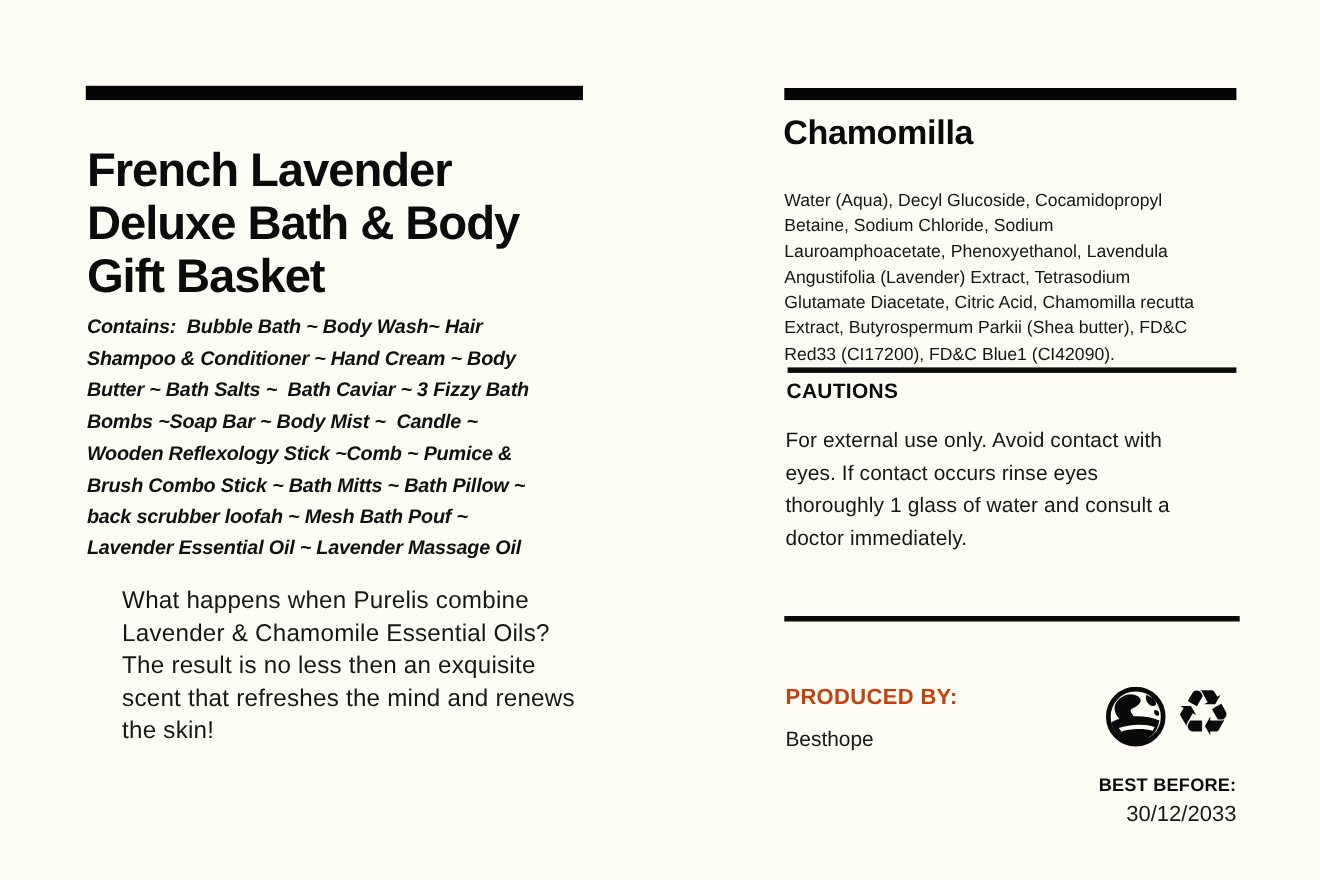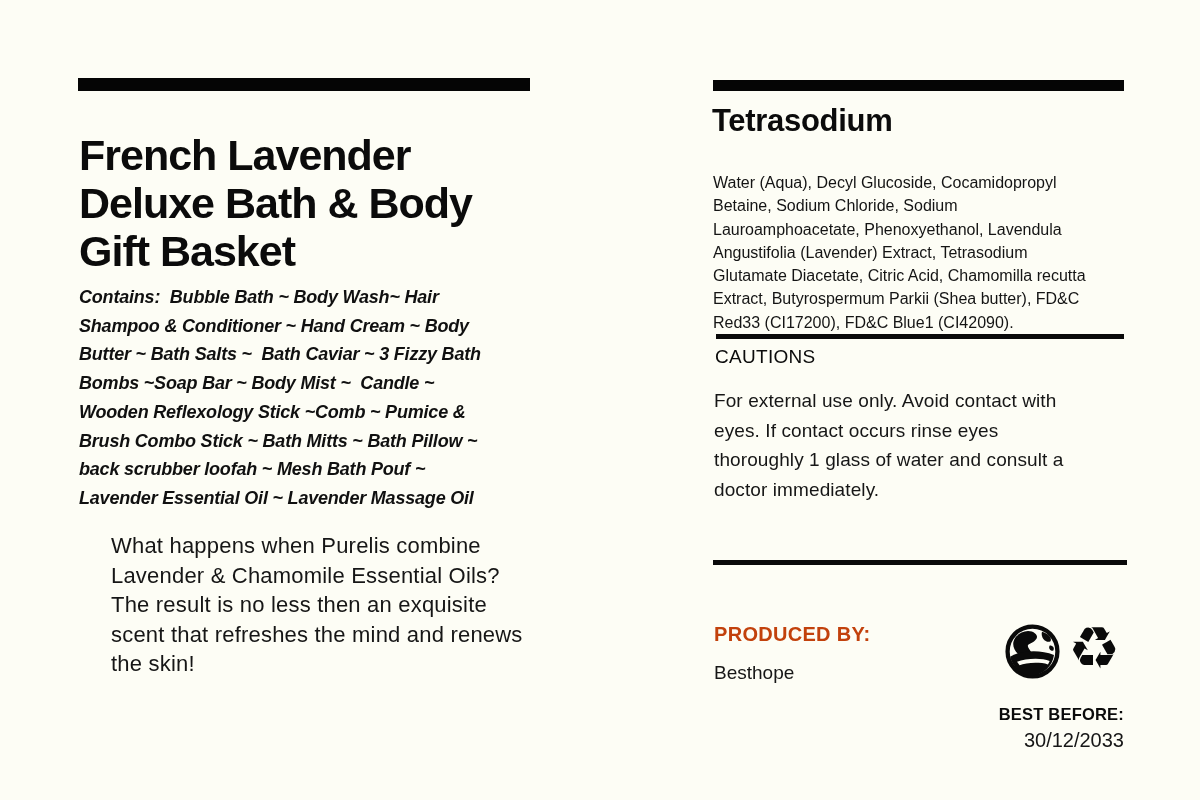--- a/index.html
+++ b/index.html
@@ -40,21 +40,21 @@
     font-size: 31px; font-weight: 700; letter-spacing: -0.3px; color: #0b0b0b;
   }
   .ingredients-text {
     left: 713px; top: 147px; width: 430px;
     font-size: 16px; font-weight: 400; line-height: 23.3px;
     color: #141414; white-space: pre; margin-top: 24px;
   }
   .rule-cautions { left: 716px; top: 334px; width: 408px; height: 5px; }
   .cautions-heading {
     left: 715px; top: 346px;
-    font-size: 19px; font-weight: 400; letter-spacing: 0.3px; color: #0b0b0b;
+    font-size: 19px; font-weight: 700; letter-spacing: 0.3px; color: #0b0b0b;
   }
   .cautions-text {
     left: 714px; top: 386px; width: 430px;
     font-size: 19px; font-weight: 400; line-height: 29.6px;
     letter-spacing: 0.1px; color: #161616; white-space: pre;
   }
   .rule-footer { left: 713px; top: 560px; width: 414px; height: 5px; }
   .produced-by-label {
     left: 714px; top: 623px;
     font-size: 20px; font-weight: 700; letter-spacing: 0.3px; color: #c2410c;
@@ -101,21 +101,21 @@
 Lavender Essential Oil ~ Lavender Massage Oil</p>
 
   <p class="abs description">What happens when Purelis combine
 Lavender &amp; Chamomile Essential Oils?
 The result is no less then an exquisite
 scent that refreshes the mind and renews
 the skin!</p>
 
   <div class="abs bar bar-right"></div>
 
-  <h2 class="abs ingredients-heading">Tetrasodium</h2>
+  <h2 class="abs ingredients-heading">Chamomilla</h2>
 
   <p class="abs ingredients-text">Water (Aqua), Decyl Glucoside, Cocamidopropyl
 Betaine, Sodium Chloride, Sodium
 Lauroamphoacetate, Phenoxyethanol, Lavendula
 Angustifolia (Lavender) Extract, Tetrasodium
 Glutamate Diacetate, Citric Acid, Chamomilla recutta
 Extract, Butyrospermum Parkii (Shea butter), FD&amp;C
 Red33 (CI17200), FD&amp;C Blue1 (CI42090).</p>
 
   <div class="abs rule rule-cautions"></div>

